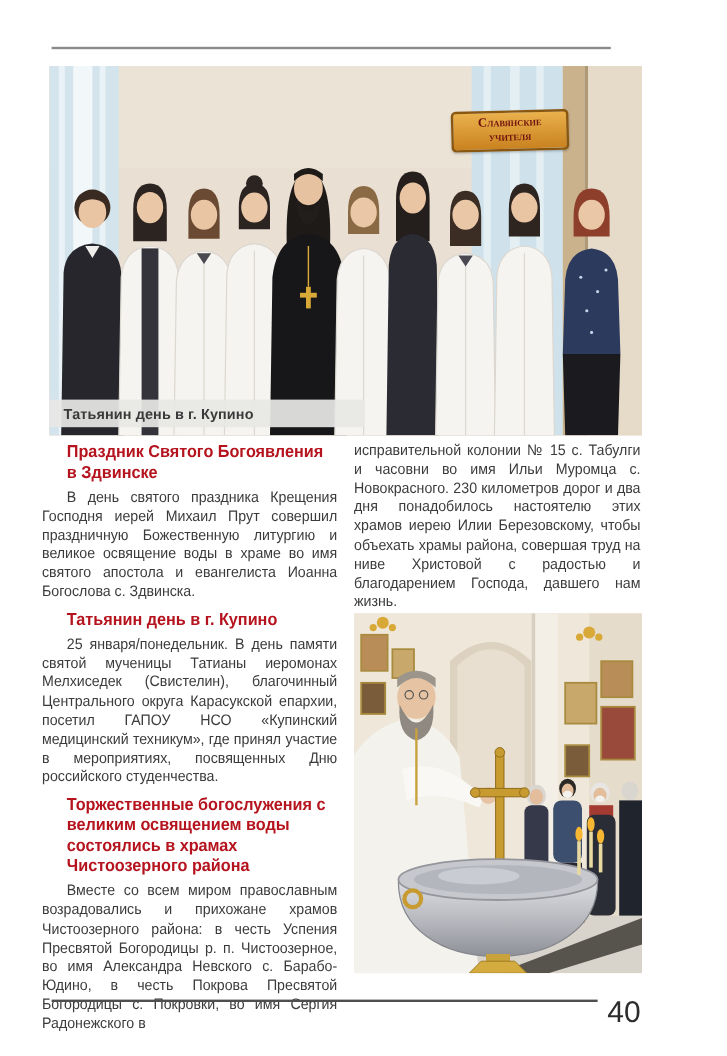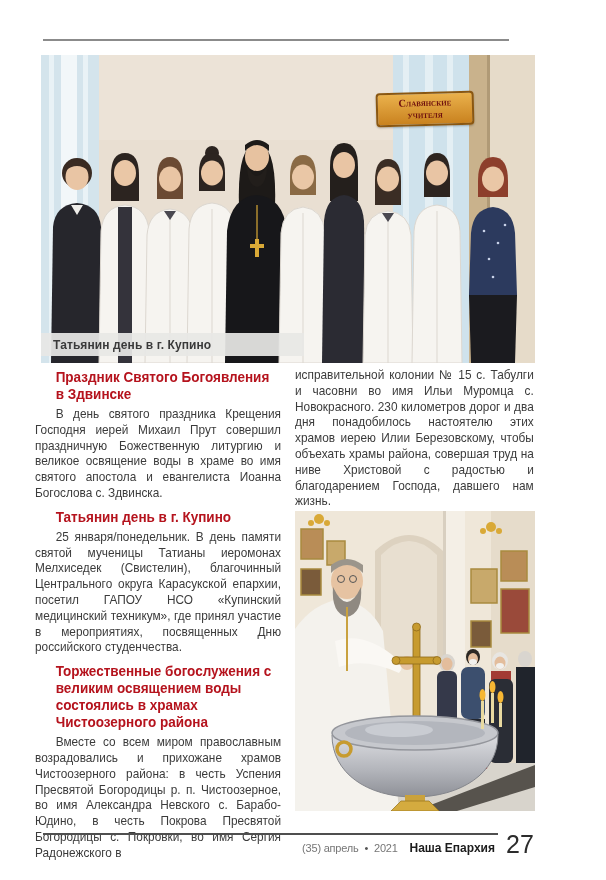--- a/index.html
+++ b/index.html
@@ -318,21 +318,15 @@
           <ellipse cx="205.5" cy="186" rx="3" ry="6" fill="#f7b733"></ellipse>
         </g>
 
         <rect x="110" y="284" width="20" height="8" fill="#caa23c"></rect>
         <path d="M96,300 L144,300 L134,290 L106,290 Z" fill="#d4ab3f" stroke="#9c7a22" stroke-width="0.8"></path>
       </g>
     </svg>
   </div>
 
   <div class="footer-rule"></div>
-  <div class="footer-text">
-    <span>(35) апрель</span>
-    <span class="bullet">•</span>
-    <span>2021</span>
-    <span class="brand">Наша Епархия</span>
-  </div>
-  <div class="page-number">27</div>
+  <div class="page-number">40</div>
 
 </div>
 
 </body></html>

